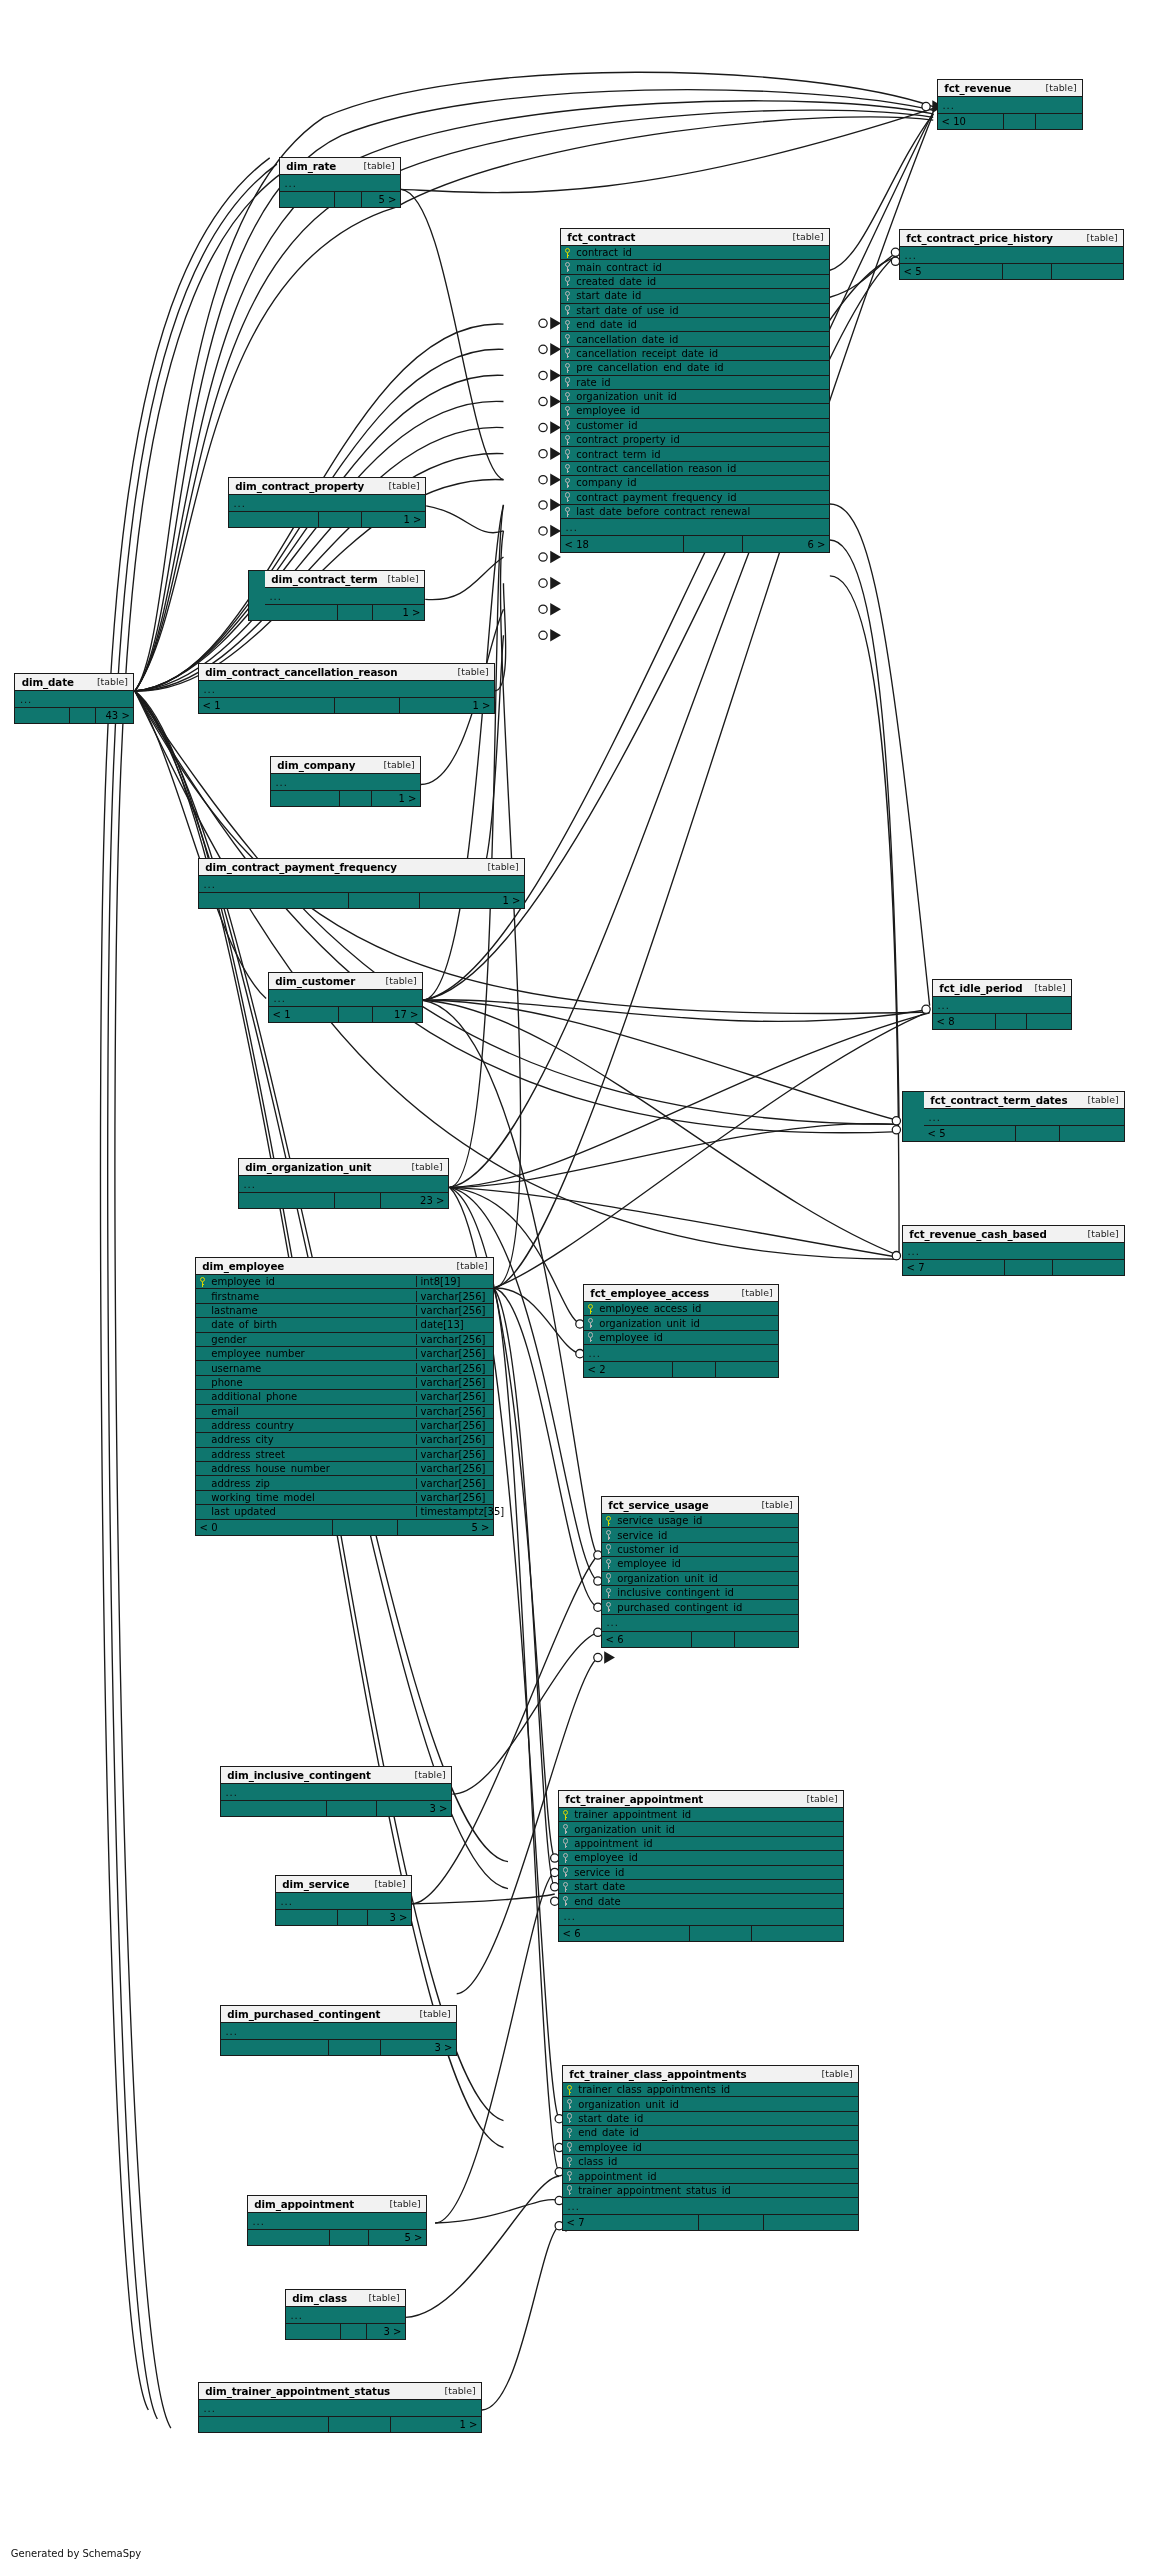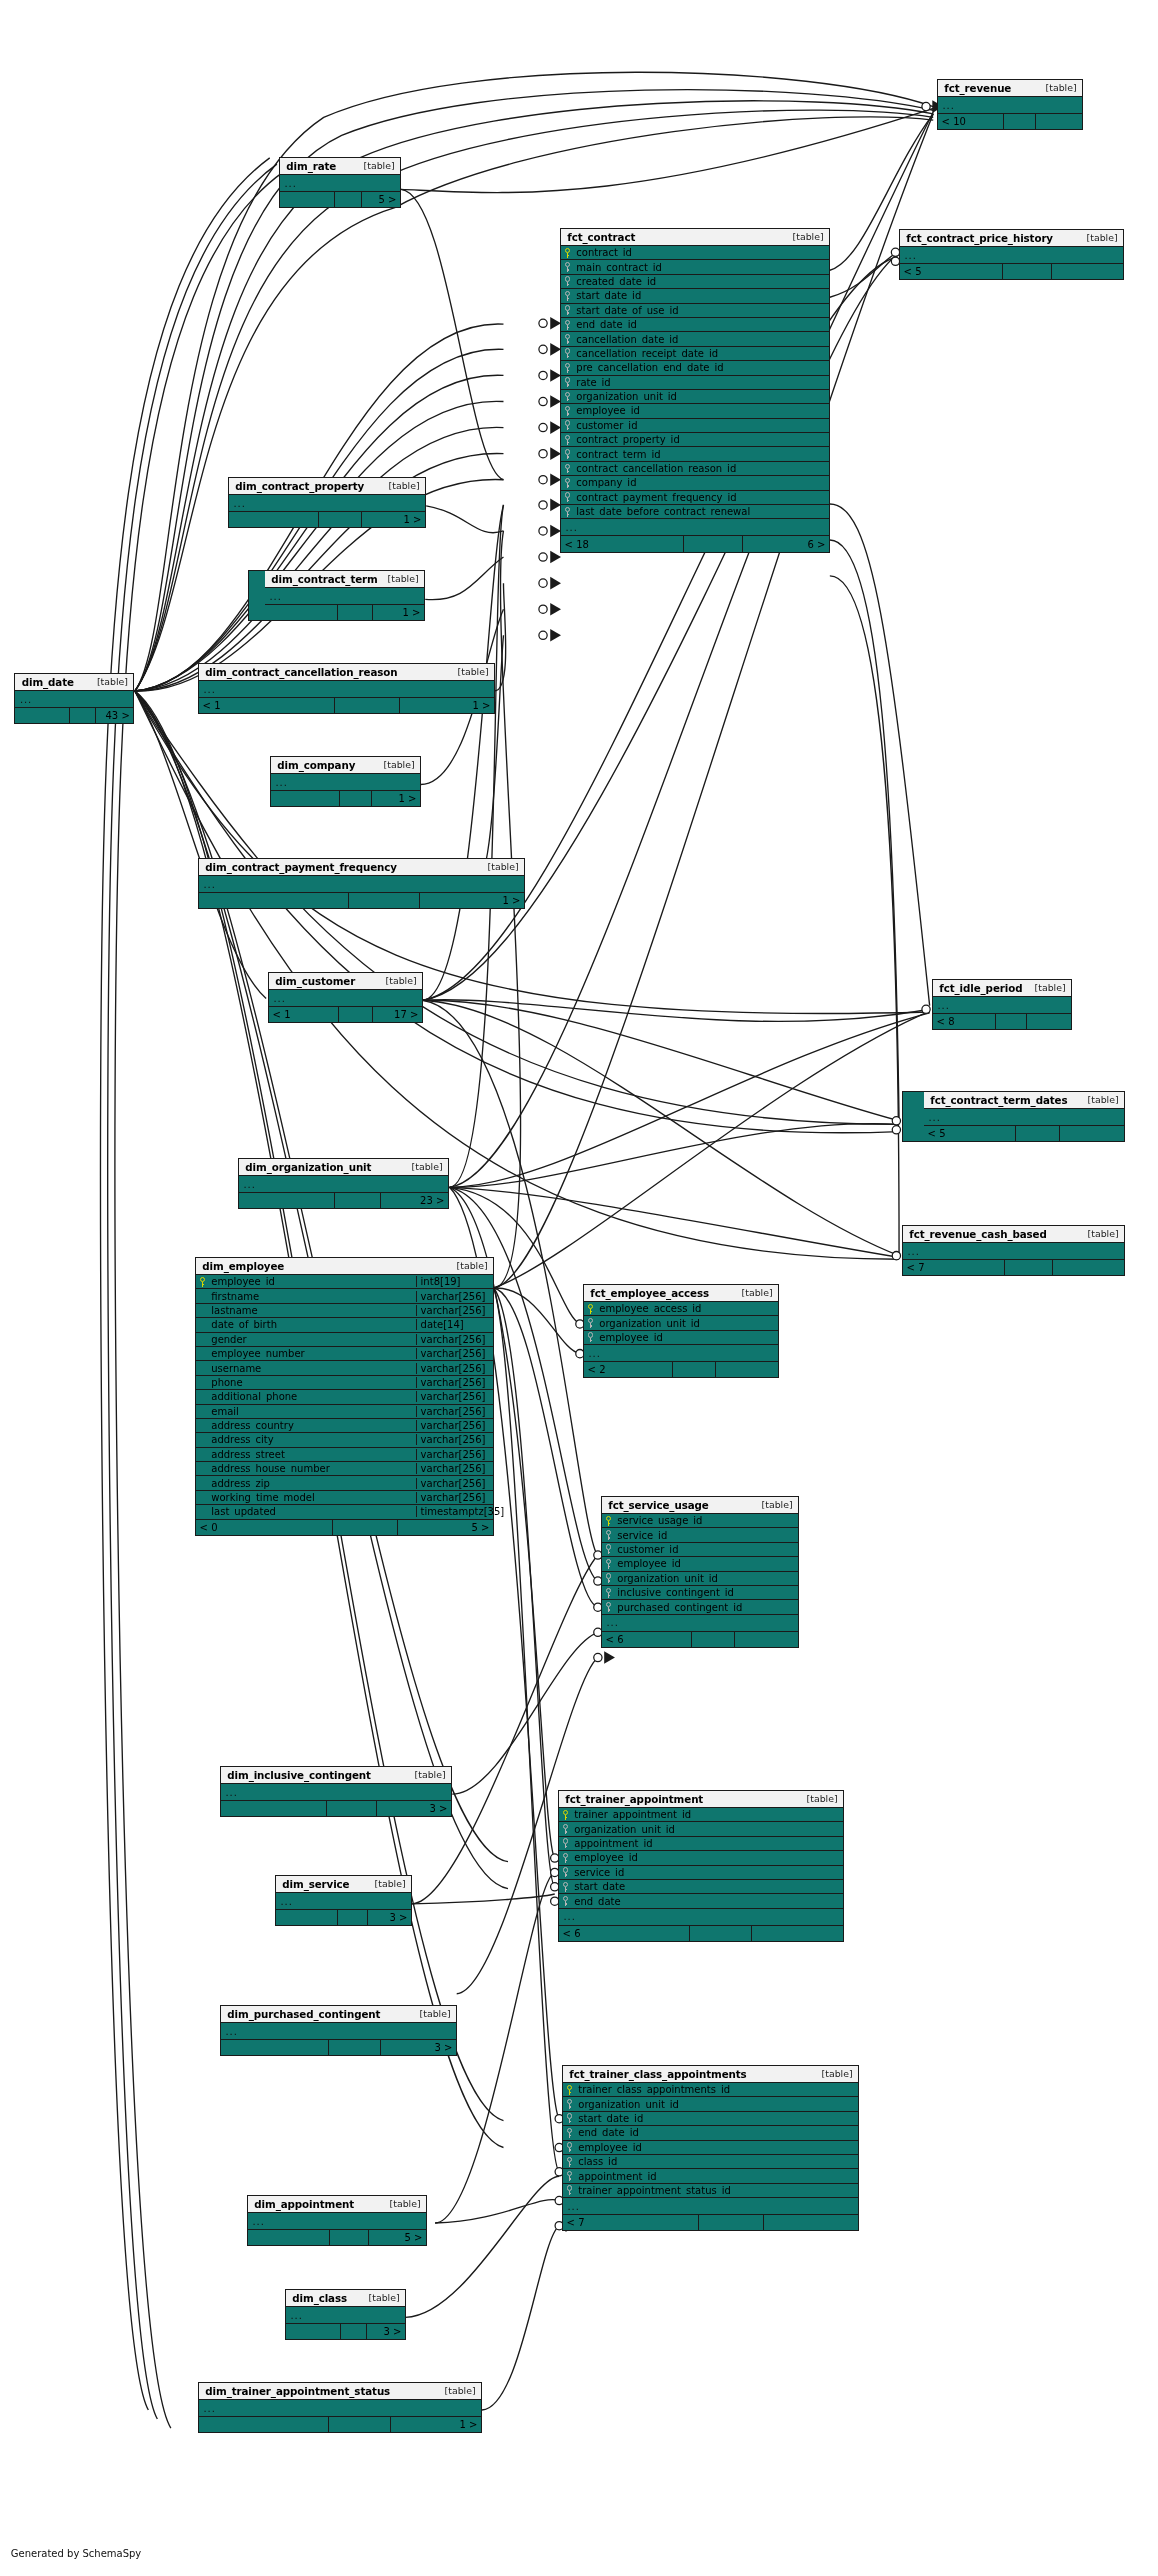--- a/index.html
+++ b/index.html
@@ -645,21 +645,21 @@
           <span class="ctype">varchar[256]</span>
         </div>
         <div class="col">
           <span class="keyslot"></span>
           <span class="cname">lastname</span>
           <span class="ctype">varchar[256]</span>
         </div>
         <div class="col">
           <span class="keyslot"></span>
           <span class="cname">date_of_birth</span>
-          <span class="ctype">date[14]</span>
+          <span class="ctype">date[13]</span>
         </div>
         <div class="col">
           <span class="keyslot"></span>
           <span class="cname">gender</span>
           <span class="ctype">varchar[256]</span>
         </div>
         <div class="col">
           <span class="keyslot"></span>
           <span class="cname">employee_number</span>
           <span class="ctype">varchar[256]</span>

